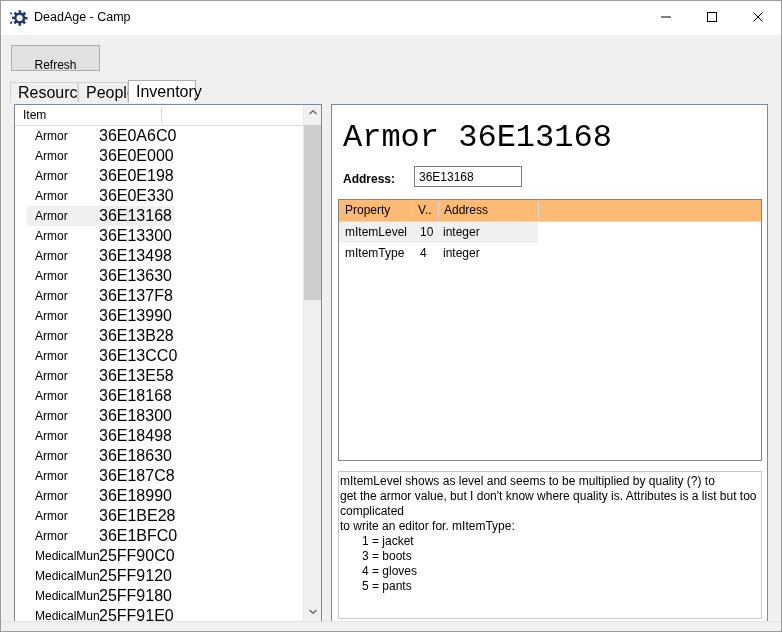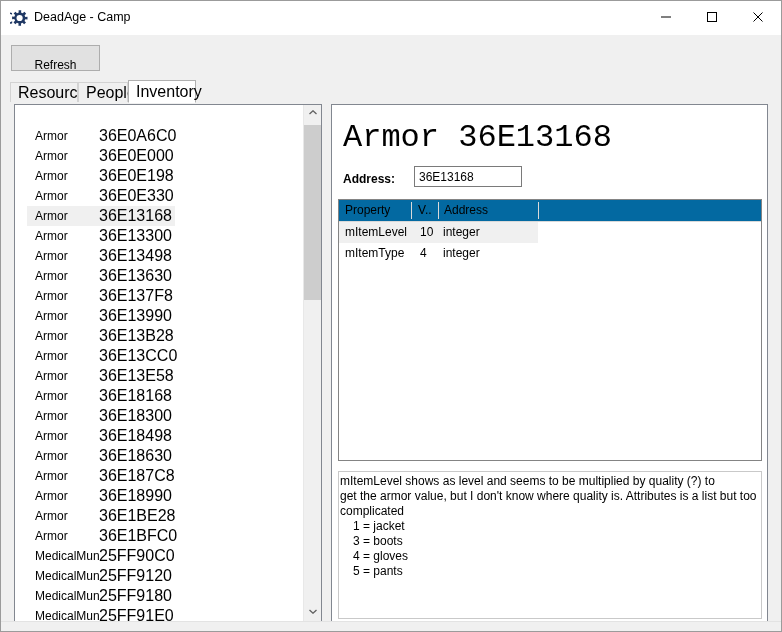--- a/index.html
+++ b/index.html
@@ -253,21 +253,21 @@
     box-sizing: border-box;
     background: #ffffff;
     border: 1px solid #848484;
     overflow: hidden;
   }
   #prop-head {
     position: absolute;
     left: 0; top: 0;
     width: 424px;
     height: 21px;
-    background: #0369a1;
+    background: #fdba74;
     border-bottom: 1px solid #d9d9d9;
   }
   .ph-cell {
     position: absolute;
     top: 3px;
     font-size: 12px;
     white-space: nowrap;
   }
   .ph-div {
     position: absolute;
@@ -303,21 +303,21 @@
     background: #ffffff;
     border: 1px solid #c9c9c9;
     overflow: hidden;
     padding: 2px 0 0 1px;
   }
   .note-line {
     font-size: 12px;
     line-height: 15px;
     white-space: nowrap;
   }
-  .note-line.indent { padding-left: 13px; }
+  .note-line.indent { padding-left: 22px; }
 
   
   #detail-scroll {
     position: absolute;
     right: 0; top: 0;
     width: 0px;
     height: 516px;
   }
 
   
@@ -374,20 +374,24 @@
 
   <div id="tabstrip">
     <div class="tab" id="tab-0">Resources</div>
     <div class="tab" id="tab-1">People</div>
     <div class="tab active" id="tab-2">Inventory</div>
   </div>
 
   <div id="content">
 
     <div id="list-panel">
+      <div id="list-header">
+        <span id="list-header-label">Item</span>
+        <span id="list-header-divider"></span>
+      </div>
       <div id="list-rows">
           <div class="list-row">
             <span class="lr-type">Armor</span>
             <span class="lr-addr">36E0A6C0</span>
           </div>
           <div class="list-row">
             <span class="lr-type">Armor</span>
             <span class="lr-addr">36E0E000</span>
           </div>
           <div class="list-row">
@@ -525,20 +529,21 @@
               <span class="pc-val">4</span>
               <span class="pc-type">integer</span>
             </div>
           </div>
       </div>
 
       <div id="notes-box">
           <div class="note-line">mItemLevel shows as level and seems to be multiplied by quality (?) to</div>
           <div class="note-line">get the armor value, but I don't know where quality is.  Attributes is a list but too</div>
           <div class="note-line">complicated</div>
+          <div class="note-line">to write an editor for.  mItemType:</div>
           <div class="note-line indent">1 = jacket</div>
           <div class="note-line indent">3 = boots</div>
           <div class="note-line indent">4 = gloves</div>
           <div class="note-line indent">5 = pants</div>
         </div>
 
       <div id="detail-scroll"></div>
     </div>
 
   </div>

